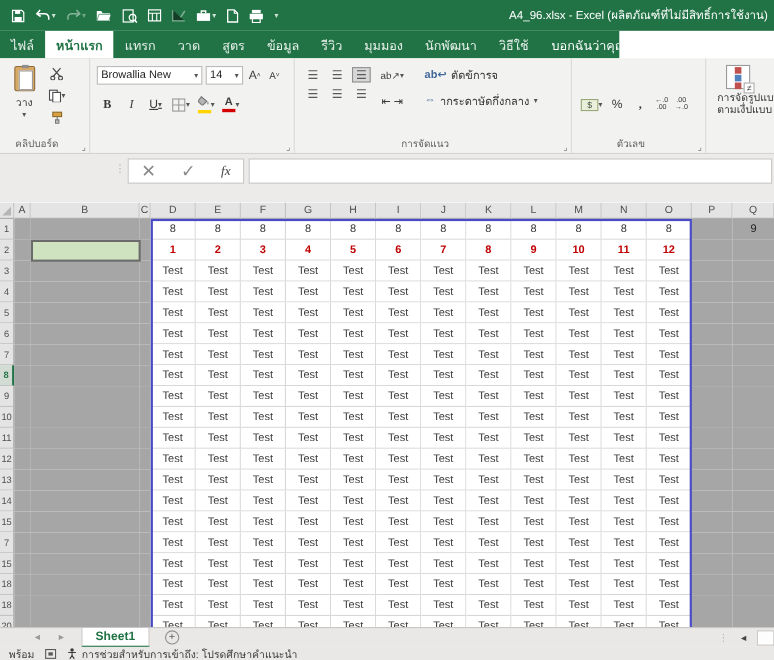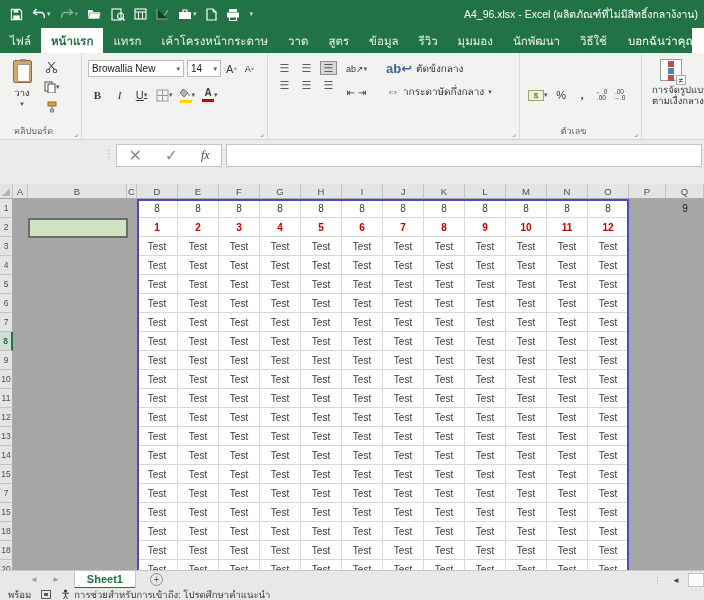--- a/index.html
+++ b/index.html
@@ -11,21 +11,21 @@
     background:var(--c-titlebar,#217346); display:flex; align-items:center; padding-left:10px; }
   .qat { display:flex; align-items:center; gap:9px; }
   .qat .qi { display:flex; align-items:center; height:16px; cursor:default; }
   .qat svg { display:block; }
   .qi.dim { opacity:.45; }
   .qcaret { color:#cfe3d6; font-size:7px; margin-left:1px; }
   .win-title { position:absolute; right:6px; top:0; height:28px; line-height:28px;
     color:#fff; font-size:10.5px; white-space:nowrap; }
 
   
-  .tabbar { position:absolute; left:0; top:28px; width:692px; height:25px;
+  .tabbar { position:absolute; left:0; top:28px; width:563px; height:25px;
     background:var(--c-titlebar,#217346); display:flex; align-items:stretch; overflow:hidden; }
   .rtab { color:#e9f1ec; font-size:11.5px; padding:0 10px; display:flex; align-items:center; white-space:nowrap; }
   .rtab.active { background:#fff; color:var(--c-accent,#217346); font-weight:bold; }
   .tellme { margin-left:6px; color:#fff; font-size:11.5px; display:flex; align-items:center; gap:5px; white-space:nowrap; overflow:hidden; }
 
   
   .ribbon { position:absolute; left:0; top:53px; width:704px; height:87px;
     background:var(--c-ribbon,#f2f2f1); border-bottom:1px solid #d5d2cf; display:flex; }
   .rgroup { position:relative; height:100%; border-right:1px solid #dcdad7; flex:none; }
   .glabel { position:absolute; bottom:1px; left:0; right:14px; text-align:center;
@@ -58,21 +58,21 @@
   .bar-icon i { display:block; height:3px; margin-top:1px; }
 
   
   .g-align { width:252px; }
   .al-block { position:absolute; left:8px; top:8px; display:grid; grid-template-columns:repeat(3,20px); grid-gap:3px 2px; }
   .al { width:17px; height:14px; display:flex; align-items:center; justify-content:center; color:#5a5a5a; font-size:11px; }
   .al.sel { background:#d7d7d7; border:1px solid #8f8f8f; }
   .al-extra { position:absolute; left:78px; top:8px; display:flex; flex-direction:column; gap:7px; }
   .wrapmerge { position:absolute; left:118px; top:8px; display:flex; flex-direction:column; gap:8px; font-size:10px; color:#333; }
   .wm-row { display:flex; align-items:center; gap:4px; white-space:nowrap; }
-  .mini-ic { font-size:13px; color:#44679a; font-weight:bold; }
+  .mini-ic { font-size:10px; color:#44679a; font-weight:bold; }
 
   
   .g-num { width:122px; }
   .numcombo { position:absolute; left:8px; top:8px; width:104px; }
   .numrow { position:absolute; left:8px; top:34px; display:flex; gap:6px; align-items:center; }
   .money { width:16px; height:11px; background:#e9efdb; border:1px solid #9aa878; font-size:8px; display:flex; align-items:center; justify-content:center; color:#42523a; }
   .decbtn { font-size:6.5px; line-height:6px; color:#3b3b3b; text-align:center; }
 
   
   .g-styles { width:62px; border-right:none; }
@@ -203,28 +203,27 @@
     </span>
     <span class="qi">
       <svg width="14" height="13" viewBox="0 0 14 13">
           <rect x="3" y="1" width="8" height="3" fill="#fff"></rect>
           <rect x="1" y="4.5" width="12" height="5" fill="#fff"></rect>
           <rect x="3.5" y="8.5" width="7" height="4" fill="none" stroke="#fff" stroke-width="1.1"></rect>
         </svg>
     </span>
     <span class="qcaret">▾</span>
   </div>
-  <div class="win-title">A4_96.xlsx  -  Excel (ผลิตภัณฑ์ที่ไม่มีสิทธิ์งกลาง้งาน)</div>
+  <div class="win-title">A4_96.xlsx  -  Excel (ผลิตภัณฑ์ที่ไม่มีสิทธิ์การใช้งาน)</div>
 </div>
 
 <div class="tabbar">
   <span class="rtab">ไฟล์</span>
   <span class="rtab active">หน้าแรก</span>
   <span class="rtab">แทรก</span>
-  <span class="rtab">เค้าโครงหน้ากระดาษ</span>
   <span class="rtab">วาด</span>
   <span class="rtab">สูตร</span>
   <span class="rtab">ข้อมูล</span>
   <span class="rtab">รีวิว</span>
   <span class="rtab">มุมมอง</span>
   <span class="rtab">นักพัฒนา</span>
   <span class="rtab">วิธีใช้</span>
   <span class="tellme">
     <svg width="10" height="13" viewBox="0 0 10 13">
         <circle cx="5" cy="4.5" r="3.5" fill="none" stroke="#fff" stroke-width="1.1"></circle>
@@ -316,28 +315,29 @@
       <span class="al">☰</span>
       <span class="al">☰</span>
     </div>
     <div class="al-extra">
       <span class="icbtn" style="font-size:9px">ab↗<span class="caret">▾</span></span>
       <span class="icbtn" style="gap:5px;font-size:10px">⇤ ⇥</span>
     </div>
     <div class="wrapmerge">
       <span class="wm-row">
         <span class="mini-ic">ab↩</span>
-        <span>ตัดข้งกลาง</span>
+        <span>ตัดข้การจ</span>
       </span>
       <span class="wm-row">
         <span class="mini-ic">⇔</span>
         <span>ากระดาษัดกึ่งกลาง</span>
         <span class="caret">▾</span>
       </span>
     </div>
+    <div class="glabel">การจัดแนว</div>
     <div class="launcher">⌟</div>
   </div>
 
   <div class="rgroup g-num">
     <div class="numrow">
       <span class="icbtn">
           <span class="money">$</span>
           <span class="caret">▾</span>
         </span>
       <span class="icbtn">%</span>
@@ -352,21 +352,21 @@
   <div class="rgroup g-styles">
     <div class="cfwrap">
       <div class="cficon">
         <i class="r1"></i>
           <i class="b1"></i>
           <i class="r2"></i>
           <i class="neq">≠</i>
       </div>
       <div class="cflabel">
         <span>การจัดรูปแบบ</span><br>
-        <span>ตามเงื่งกลาง</span>
+        <span>ตามเงื่ปแบบ</span>
       </div>
     </div>
   </div>
 </div>
 
 <div class="fbar">
   <div class="fdots">⋮</div>
   <div class="fxbox">
     <span>✕</span>
     <span>✓</span>

